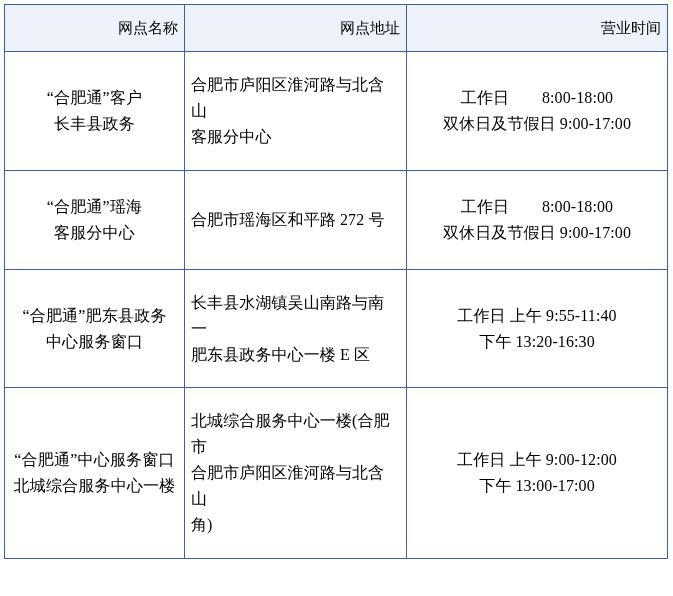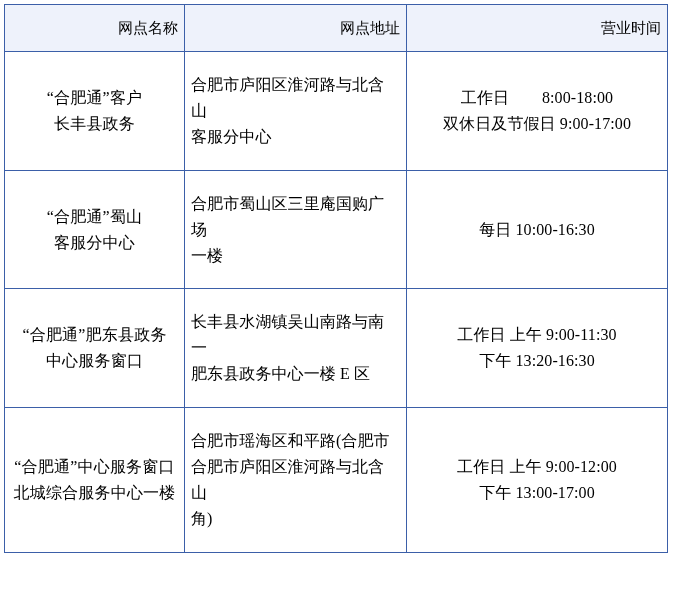--- a/index.html
+++ b/index.html
@@ -103,58 +103,58 @@
         <td class="addr-cell">
           <span class="addr-line">合肥市庐阳区淮河路与北含山</span>
           <span class="addr-line">客服分中心</span>
         </td>
         <td class="hours-cell">
           <span class="hours-line">工作日        8:00-18:00</span>
           <span class="hours-line">双休日及节假日 9:00-17:00</span>
         </td>
       </tr>
 
-
-      <tr class="row-h3">
+      <tr class="row-h2">
         <td class="name-cell">
-          <span class="name-line">“合肥通”蜀山</span>
+          <span class="name-line">“合肥通”瑶海</span>
           <span class="name-line">客服分中心</span>
         </td>
         <td class="addr-cell">
-          <span class="addr-line">合肥市蜀山区三里庵国购广场</span>
-          <span class="addr-line">一楼</span>
+          <span class="addr-line">合肥市瑶海区和平路 272 号</span>
         </td>
         <td class="hours-cell">
-          <span class="hours-line">每日 10:00-16:30</span>
+          <span class="hours-line">工作日        8:00-18:00</span>
+          <span class="hours-line">双休日及节假日 9:00-17:00</span>
         </td>
       </tr>
+
 
       <tr class="row-h4">
         <td class="name-cell">
           <span class="name-line">“合肥通”肥东县政务</span>
           <span class="name-line">中心服务窗口</span>
         </td>
         <td class="addr-cell">
           <span class="addr-line">长丰县水湖镇吴山南路与南一</span>
           <span class="addr-line">肥东县政务中心一楼 E 区</span>
         </td>
         <td class="hours-cell">
-          <span class="hours-line">工作日 上午 9:00-11:30</span>
+          <span class="hours-line">工作日 上午 9:55-11:40</span>
           <span class="hours-line">下午 13:20-16:30</span>
         </td>
       </tr>
 
 
       <tr class="row-h6">
         <td class="name-cell">
           <span class="name-line">“合肥通”中心服务窗口</span>
           <span class="name-line">北城综合服务中心一楼</span>
         </td>
         <td class="addr-cell">
-          <span class="addr-line">合肥市瑶海区和平路(合肥市</span>
+          <span class="addr-line">北城综合服务中心一楼(合肥市</span>
           <span class="addr-line">合肥市庐阳区淮河路与北含山</span>
           <span class="addr-line">角)</span>
         </td>
         <td class="hours-cell">
           <span class="hours-line">工作日 上午 9:00-12:00</span>
           <span class="hours-line">下午 13:00-17:00</span>
         </td>
       </tr>
 
     </tbody>

